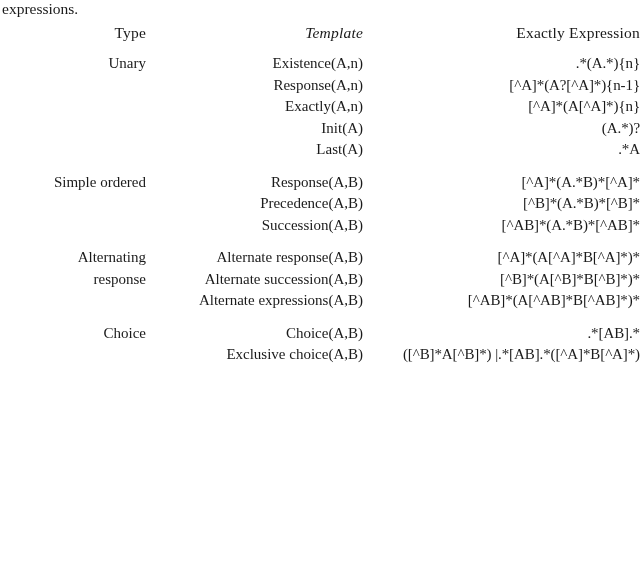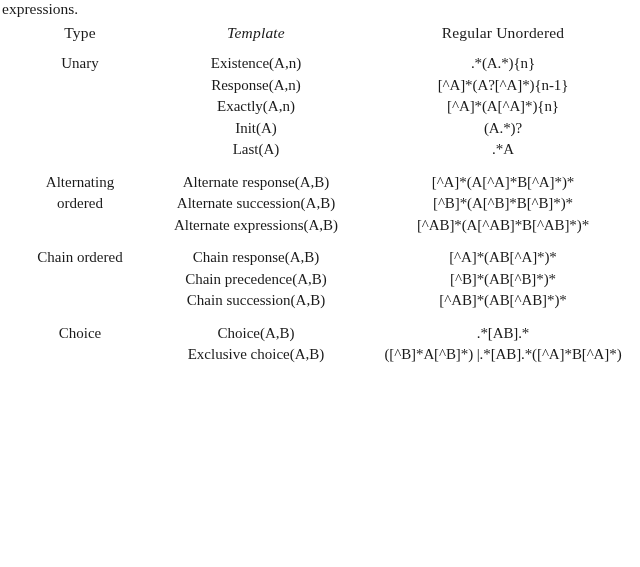--- a/index.html
+++ b/index.html
@@ -50,21 +50,21 @@
 
   table.spec-table col.c-type     { width: 146px; }
   table.spec-table col.c-template { width: 217px; }
   table.spec-table col.c-regex    { width: 277px; }
 
   table.spec-table th,
   table.spec-table td {
     padding: 0;
     border: 0;
     vertical-align: top;
-    text-align: center;
+    text-align: right;
     font-weight: normal;
   }
 
   
   .rule-top    { border-top: 2.4px solid #2b2b2b; }
   .rule-mid    { border-top: 1.6px solid #2b2b2b; }
   .rule-bottom { border-top: 1.6px solid #2b2b2b; }
 
   thead th {
     height: 28px;
@@ -118,21 +118,21 @@
     <table class="spec-table">
       <colgroup>
         <col class="c-type">
         <col class="c-template">
         <col class="c-regex">
       </colgroup>
       <thead>
         <tr class="head-row">
           <th class="rule-top">Type</th>
           <th class="rule-top">Template</th>
-          <th class="rule-top">Regular Unordered</th>
+          <th class="rule-top">Exactly Expression</th>
         </tr>
       </thead>
       <tbody id="tbody">
           <tr>
             <td class="group-cell rule-mid">Unary</td>
             <td class="rowlist templatelist rule-mid">
               <div class="line">Existence(A,n)</div>
               <div class="line">Response(A,n)</div>
               <div class="line">Exactly(A,n)</div>
               <div class="line">Init(A)</div>
@@ -140,44 +140,44 @@
             </td>
             <td class="rowlist regexlist rule-mid">
               <div class="line">.*(A.*){n}</div>
               <div class="line">[^A]*(A?[^A]*){n-1}</div>
               <div class="line">[^A]*(A[^A]*){n}</div>
               <div class="line">(A.*)?</div>
               <div class="line">.*A</div>
             </td>
           </tr>
           <tr>
+            <td class="group-cell rule-mid">Simple ordered</td>
+            <td class="rowlist templatelist rule-mid">
+              <div class="line">Response(A,B)</div>
+              <div class="line">Precedence(A,B)</div>
+              <div class="line">Succession(A,B)</div>
+            </td>
+            <td class="rowlist regexlist rule-mid">
+              <div class="line">[^A]*(A.*B)*[^A]*</div>
+              <div class="line">[^B]*(A.*B)*[^B]*</div>
+              <div class="line">[^AB]*(A.*B)*[^AB]*</div>
+            </td>
+          </tr>
+          <tr>
             <td class="group-cell rule-mid">Alternating
-ordered</td>
+response</td>
             <td class="rowlist templatelist rule-mid">
               <div class="line">Alternate response(A,B)</div>
               <div class="line">Alternate succession(A,B)</div>
               <div class="line">Alternate expressions(A,B)</div>
             </td>
             <td class="rowlist regexlist rule-mid">
               <div class="line">[^A]*(A[^A]*B[^A]*)*</div>
               <div class="line">[^B]*(A[^B]*B[^B]*)*</div>
               <div class="line">[^AB]*(A[^AB]*B[^AB]*)*</div>
-            </td>
-          </tr>
-          <tr>
-            <td class="group-cell rule-mid">Chain ordered</td>
-            <td class="rowlist templatelist rule-mid">
-              <div class="line">Chain response(A,B)</div>
-              <div class="line">Chain precedence(A,B)</div>
-              <div class="line">Chain succession(A,B)</div>
-            </td>
-            <td class="rowlist regexlist rule-mid">
-              <div class="line">[^A]*(AB[^A]*)*</div>
-              <div class="line">[^B]*(AB[^B]*)*</div>
-              <div class="line">[^AB]*(AB[^AB]*)*</div>
             </td>
           </tr>
           <tr>
             <td class="group-cell rule-mid">Choice</td>
             <td class="rowlist templatelist rule-mid">
               <div class="line">Choice(A,B)</div>
               <div class="line">Exclusive choice(A,B)</div>
             </td>
             <td class="rowlist regexlist rule-mid">
               <div class="line">.*[AB].*</div>

